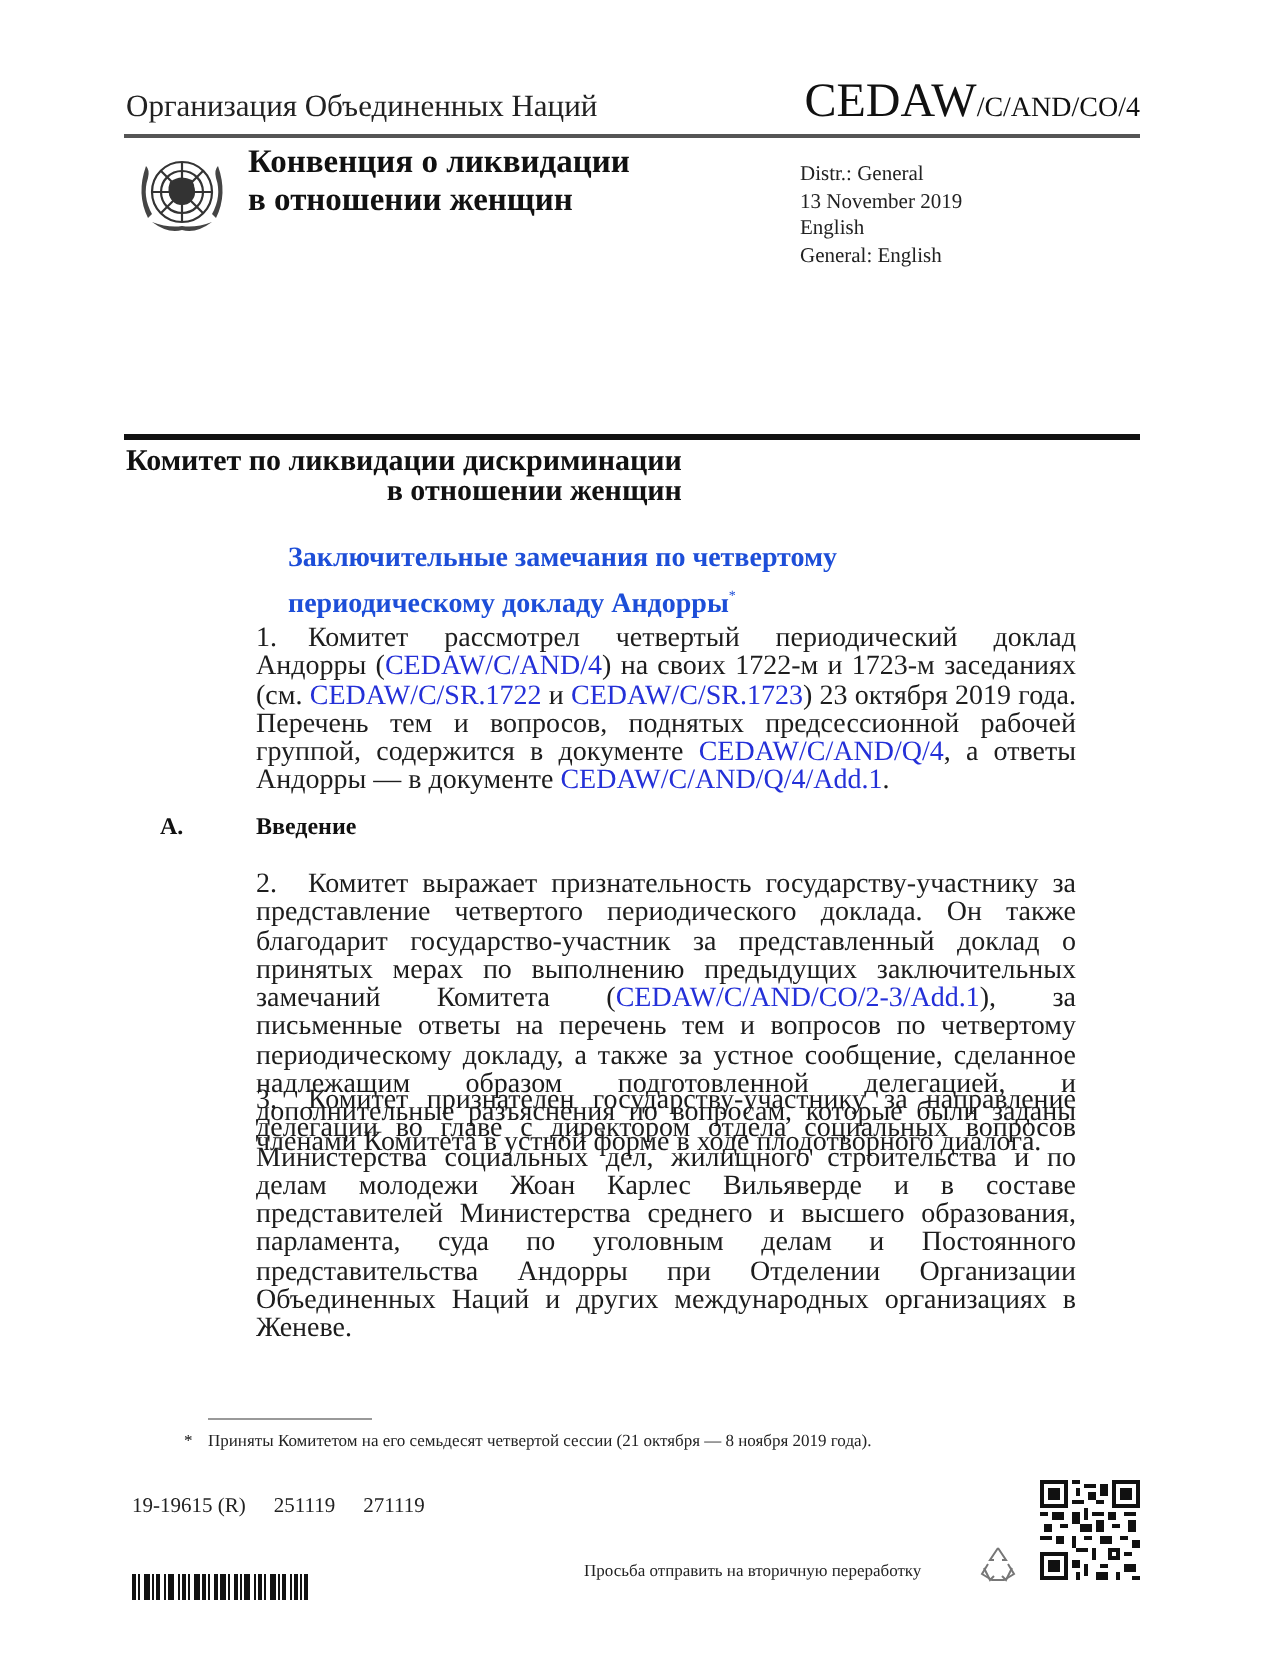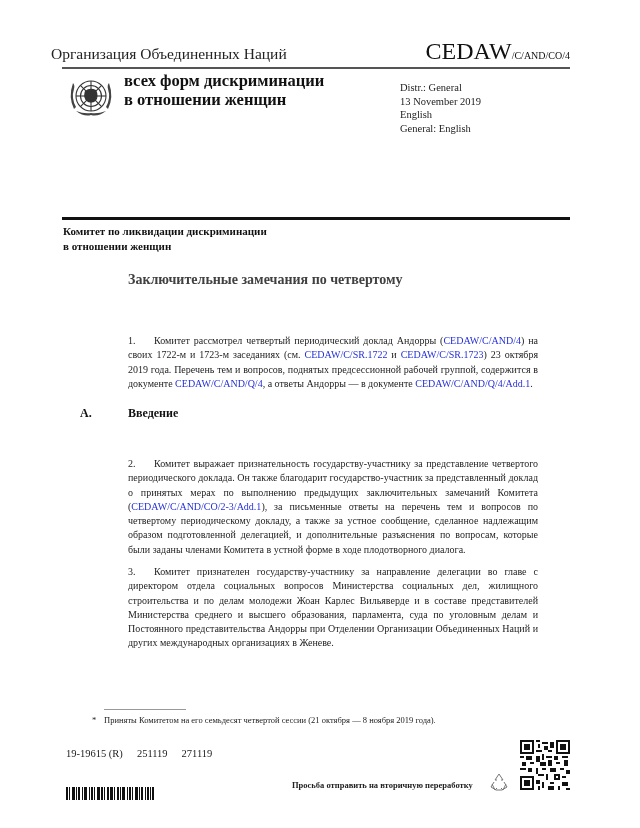--- a/index.html
+++ b/index.html
@@ -1,47 +1,47 @@
 <!DOCTYPE html>
 <html><head>
 <meta charset="utf-8">
 <style>
   html, body { margin: 0; padding: 0; background: #ffffff; }
   body {
     width: 640px; height: 828px; position: relative; overflow: hidden;
     font-family: "Liberation Serif", "DejaVu Serif", serif; color: #1a1a1a;
   }
   .abs { position: absolute; }
-  .org-name { left: 51px; top: 45px; font-size: 15.5px; color: #222; }
+  .org-name { left: 63px; top: 45px; font-size: 15.5px; color: #222; }
   .symbol { right: 70px; top: 38px; font-size: 24px; color: #111; white-space: nowrap; }
-  .symbol .sym-suffix { font-size: 10px; letter-spacing: 0; }
+  .symbol .sym-suffix { font-size: 14px; letter-spacing: 0; }
   .top-rule { left: 62px; top: 67px; width: 508px; height: 1.5px; background: #555; }
   .un-logo { left: 66px; top: 73px; width: 50px; height: 48px; }
   .conv-title { left: 124px; top: 71px; font-size: 16.5px; font-weight: bold; line-height: 19px; color: #111; }
   .distr { left: 400px; top: 81px; font-size: 10.5px; line-height: 13.5px; color: #222; }
   .mid-rule { left: 62px; top: 217px; width: 508px; height: 2.5px; background: #111; }
-  .committee { left: 63px; top: 224px; font-size: 11px; font-weight: bold; line-height: 15px; color: #111; }
-  .doc-title { left: 128px; top: 271px; font-size: 14px; font-weight: bold; line-height: 18px; color: #404040; }
+  .committee { left: 63px; top: 224px; font-size: 15px; font-weight: bold; line-height: 15px; color: #111; text-align: right; }
+  .doc-title { left: 144px; top: 271px; font-size: 14px; font-weight: bold; line-height: 18px; color: #1d4ed8; }
   .doc-title sup { font-size: 7px; font-weight: normal; vertical-align: 6px; }
-  .para { left: 128px; width: 410px; font-size: 10px; line-height: 14.3px; text-align: justify; color: #1d1d1d; margin-top: 21px; }
+  .para { left: 128px; width: 410px; font-size: 14px; line-height: 14.3px; text-align: justify; color: #1d1d1d; }
   .para .num { display: inline-block; width: 26px; }
   .link { color: #2430d8; }
   .p1 { top: 313px; }
   .section { left: 80px; top: 406px; font-size: 12px; font-weight: bold; color: #111; }
   .section .letter { display: inline-block; width: 48px; }
   .p2 { top: 436px; }
   .p3 { top: 544px; }
   .fn-rule { left: 104px; top: 709px; width: 82px; height: 1px; background: #999; }
   .footnote { left: 104px; top: 714px; width: 360px; font-size: 8.5px; line-height: 12px; color: #222; }
   .footnote .star { display: inline-block; width: 12px; margin-left: -12px; }
   .job { left: 66px; top: 748px; font-size: 10.5px; color: #222; white-space: nowrap; }
   .job span { margin-right: 14px; }
   .barcode { left: 66px; top: 787px; width: 98px; height: 13px; display: flex; gap: 0; }
   .barcode i { display: block; height: 13px; background: #111; }
-  .recycle-text { left: 292px; top: 780px; font-size: 8.5px; font-weight: bold; color: #222; white-space: nowrap; }
+  .recycle-text { left: 292px; top: 780px; font-size: 8.5px; font-weight: normal; color: #222; white-space: nowrap; }
   .recycle-icon { left: 488px; top: 771px; width: 22px; height: 22px; }
   .qr { left: 520px; top: 739px; width: 50px; height: 52px; }
 </style>
 </head>
 <body>
 
 <div class="abs org-name">Организация Объединенных Наций</div>
 <div class="abs symbol"><span>CEDAW</span><span class="sym-suffix">/C/AND/CO/4</span></div>
 <div class="abs top-rule"></div>
 
@@ -57,40 +57,41 @@
   </g>
   <path d="M19 18 Q24 14 30 17 Q33 22 29 28 Q24 31 20 27 Q17 23 19 18 Z" fill="#333"></path>
   <g fill="#444">
     <path d="M8 36 Q2 24 7 10 Q9 12 8 16 Q5 25 10 34 Z"></path>
     <path d="M42 36 Q48 24 43 10 Q41 12 42 16 Q45 25 40 34 Z"></path>
     <path d="M10 38 Q18 44 25 42 Q32 44 40 38 Q32 41 25 40 Q18 41 10 38 Z"></path>
   </g>
 </svg>
 
 <div class="abs conv-title">
-  <div>всех форм дискриминации</div>
+  <div>Конвенция о ликвидации</div>
   <div>в отношении женщин</div>
 </div>
 
 <div class="abs distr">
   <div>Distr.: General</div>
   <div>13 November 2019</div>
   <div>English</div>
   <div>General: English</div>
 </div>
 
 <div class="abs mid-rule"></div>
 
 <div class="abs committee">
   <div>Комитет по ликвидации дискриминации</div>
   <div>в отношении женщин</div>
 </div>
 
 <div class="abs doc-title">
   <div>Заключительные замечания по четвертому</div>
+  <div><span>периодическому докладу Андорры</span><sup>*</sup></div>
 </div>
 
 <div class="abs para p1"><span class="num">1.</span><span>Комитет рассмотрел четвертый периодический доклад Андорры (</span><a class="link">CEDAW/C/AND/4</a><span>) на своих 1722-м и 1723-м заседаниях (см. </span><a class="link">CEDAW/C/SR.1722</a><span> и </span><a class="link">CEDAW/C/SR.1723</a><span>) 23 октября 2019 года. Перечень тем и вопросов, поднятых предсессионной рабочей группой, содержится в документе </span><a class="link">CEDAW/C/AND/Q/4</a><span>, а ответы Андорры — в документе </span><a class="link">CEDAW/C/AND/Q/4/Add.1</a><span>.</span></div>
 
 <div class="abs section"><span class="letter">A.</span><span>Введение</span></div>
 
 <div class="abs para p2"><span class="num">2.</span><span>Комитет выражает признательность государству-участнику за представление четвертого периодического доклада. Он также благодарит государство-участник за представленный доклад о принятых мерах по выполнению предыдущих заключительных замечаний Комитета (</span><a class="link">CEDAW/C/AND/CO/2-3/Add.1</a><span>), за письменные ответы на перечень тем и вопросов по четвертому периодическому докладу, а также за устное сообщение, сделанное надлежащим образом подготовленной делегацией, и дополнительные разъяснения по вопросам, которые были заданы членами Комитета в устной форме в ходе плодотворного диалога.</span></div>
 
 <div class="abs para p3"><span class="num">3.</span><span>Комитет признателен государству-участнику за направление делегации во главе с директором отдела социальных вопросов Министерства социальных дел, жилищного строительства и по делам молодежи Жоан Карлес Вильяверде и в составе представителей Министерства среднего и высшего образования, парламента, суда по уголовным делам и Постоянного представительства Андорры при Отделении Организации Объединенных Наций и других международных организациях в Женеве.</span></div>
 

